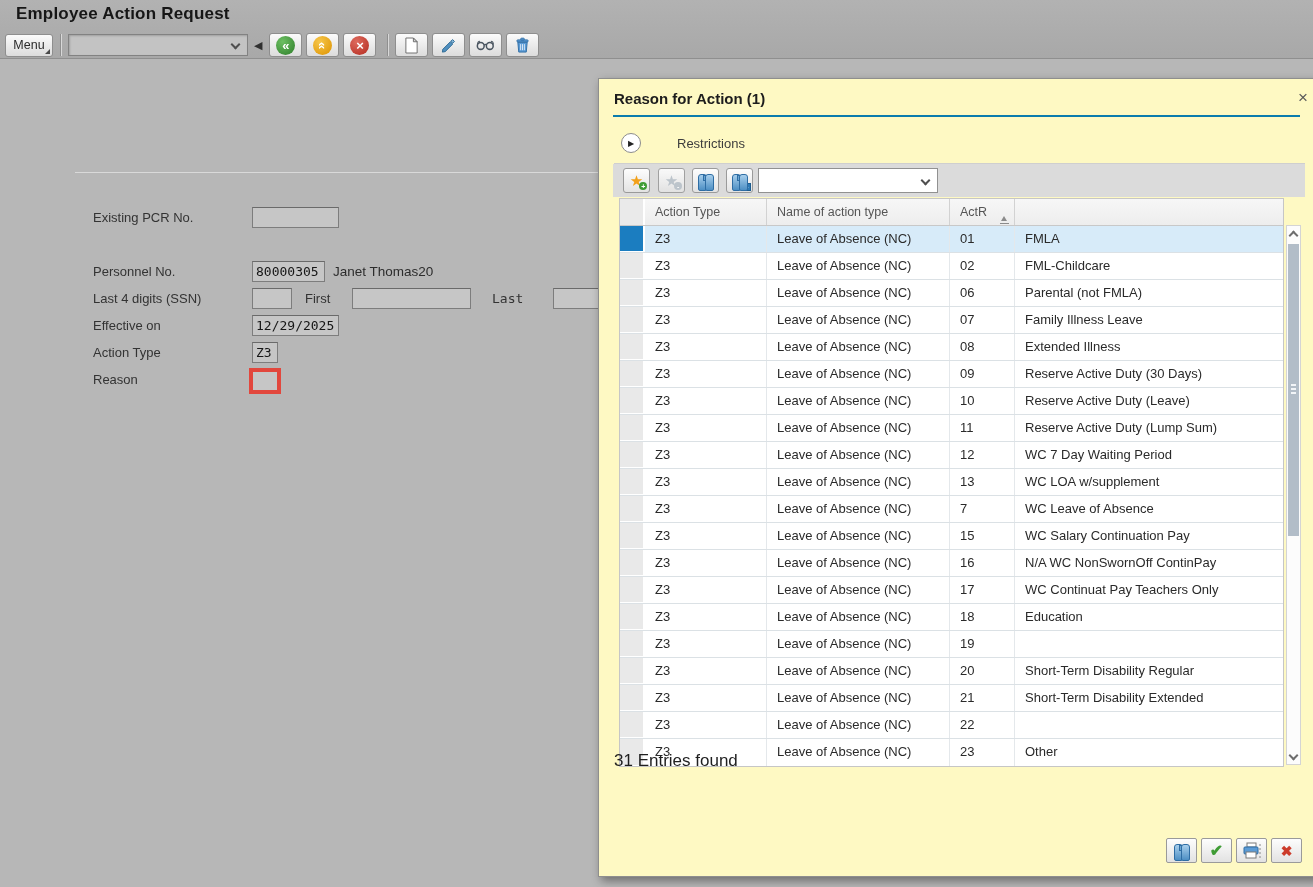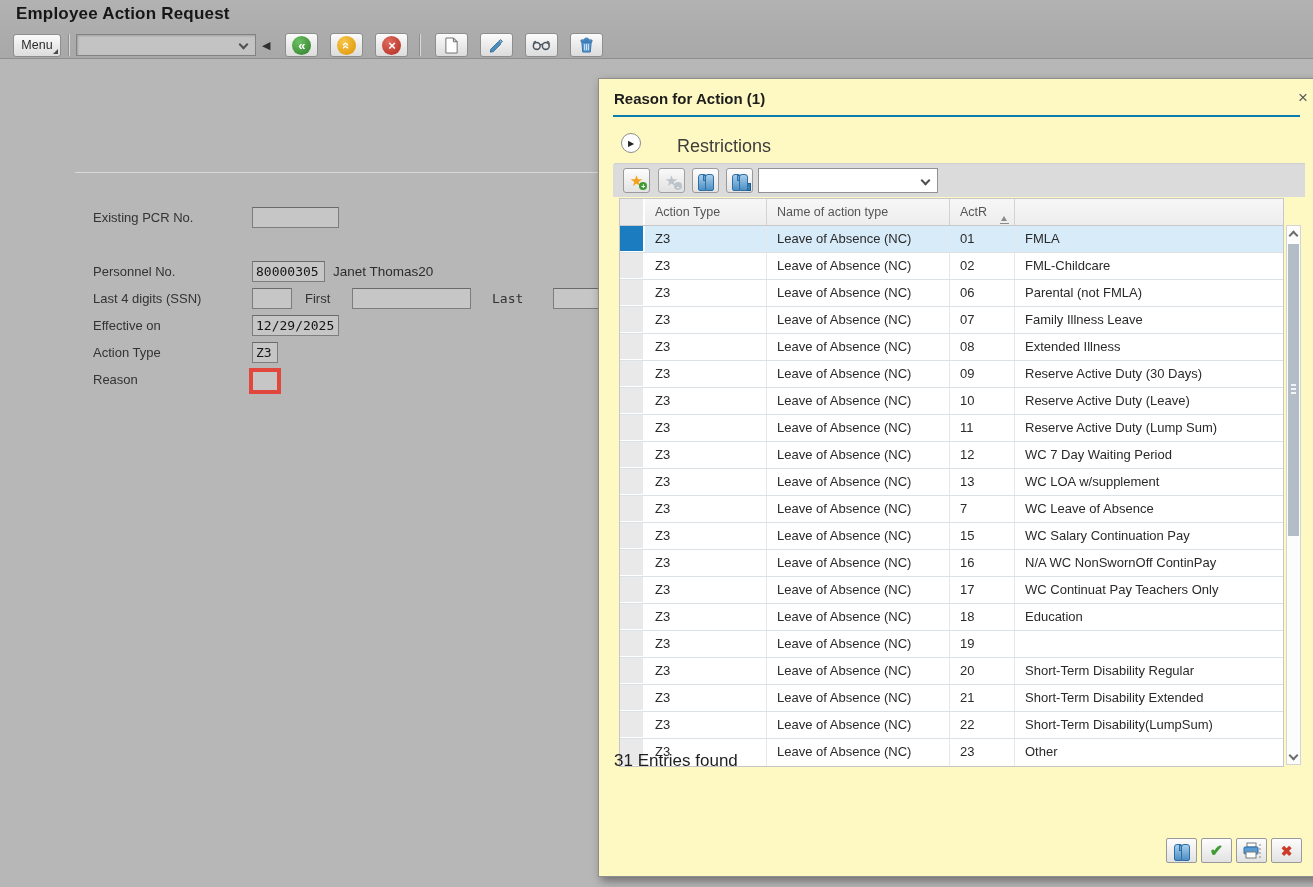--- a/index.html
+++ b/index.html
@@ -7,21 +7,21 @@
   body { font-family:"Liberation Sans","DejaVu Sans",sans-serif; background:#b7b7b7; position:relative; overflow:hidden; }
 
   
   .screen { position:absolute; inset:0; }
   .appbar { position:absolute; left:0; top:0; width:1313px; height:59px;
             background:linear-gradient(#b2b2b2,#a8a8a8); border-bottom:1px solid #8f8f8f; }
   .app-title { position:absolute; left:16px; top:4px; font-size:17px; font-weight:bold; color:#161616; letter-spacing:.2px; }
   .main-toolbar { position:absolute; left:5px; top:33px; height:24px; display:flex; align-items:center; }
 
   .btn { background:linear-gradient(#fbfbfb,#dcdcdc); border:1px solid #8e8e8e; border-radius:3px;
-         display:inline-flex; align-items:center; justify-content:center; cursor:default;margin-left:8px; }
+         display:inline-flex; align-items:center; justify-content:center; cursor:default; }
   .menu-btn { width:48px; height:23px; font-size:12.5px; color:#2b2b2b; position:relative; }
   .menu-corner { position:absolute; right:2px; bottom:2px; width:0; height:0;
                  border-left:5px solid transparent; border-bottom:5px solid #4a4a4a; }
   .vsep { width:1px; height:22px; background:#8f8f8f; margin:0 7px; box-shadow:1px 0 0 #d8d8d8; }
   .tx-combo { position:relative; width:180px; height:22px; background:#c3c3c3; border:1px solid #828282;
               box-shadow:inset 1px 1px 2px rgba(0,0,0,.18); }
   .chev { position:absolute; right:8px; top:6px; width:7px; height:7px;
           border-right:2px solid #4f4f4f; border-bottom:2px solid #4f4f4f; transform:rotate(45deg); }
   .collapse-tri { font-size:11px; color:#303030; margin:0 7px 0 6px; }
 
@@ -44,21 +44,21 @@
                    border:4px solid #e2473d; background:#c6c6c6; }
 
   
   .dialog { position:absolute; left:570px; top:78px; width:727px; height:799px; background:#fef9c3;
             border:1px solid #8e8e8e; box-shadow:3px 4px 9px rgba(0,0,0,.4);margin-left:28px; }
   .dlg-title { position:absolute; left:15px; top:11px; font-size:15px; font-weight:bold; color:#1d1d1d; }
   .dlg-close { position:absolute; right:16px; top:9px; font-size:17px; color:#5a5a5a; cursor:default; }
   .dlg-rule { position:absolute; left:14px; top:36px; width:687px; height:2px; background:#0a7cad; }
   .expander { position:absolute; left:22px; top:54px; width:20px; height:20px; border:1px solid #8c8c8c; border-radius:50%;
               background:#fff; display:flex; align-items:center; justify-content:center; font-size:8px; color:#222; }
-  .restrictions { position:absolute; left:78px; top:57px; font-size:18px; color:#3d3d3d; }
+  .restrictions { position:absolute; left:78px; top:57px; font-size:13px; color:#3d3d3d; }
   .dlg-sep { position:absolute; left:15px; top:84px; width:691px; height:1px; background:#cfcfcf; }
   .dlg-toolstrip { position:absolute; left:14px; top:85px; width:692px; height:33px; background:#dbdbdb; }
   .mini-btn { position:absolute; top:4px; width:27px; height:25px; background:linear-gradient(#fdfdfd,#e3e3e3);
               border:1px solid #9a9a9a; border-radius:3px; display:flex; align-items:center; justify-content:center; }
   .mini-btn.disabled { opacity:.9; }
   .vh-combo { position:absolute; left:145px; top:4px; width:180px; height:25px; background:#fff; border:1px solid #919191; }
 
   .star-ic { position:relative; font-size:15px; color:#f2a11b; line-height:1; }
   .star-ic .dot { position:absolute; right:-4px; bottom:-2px; width:8px; height:8px; border-radius:50%;
                   background:#3f9c35; color:#fff; font-size:7px; font-weight:bold; display:flex; align-items:center; justify-content:center; }
@@ -378,21 +378,20 @@
             <div class="tcell c-at">Z3</div>
             <div class="tcell c-an">Leave of Absence (NC)</div>
             <div class="tcell c-ar">21</div>
             <div class="tcell c-rn">Short-Term Disability Extended</div>
           </div>
           <div class="trow">
             <div class="tcell c-sel"></div>
             <div class="tcell c-at">Z3</div>
             <div class="tcell c-an">Leave of Absence (NC)</div>
             <div class="tcell c-ar">22</div>
-            <div class="tcell c-rn">Short-Term Disability(LumpSum)</div>
           </div>
           <div class="trow">
             <div class="tcell c-sel"></div>
             <div class="tcell c-at">Z3</div>
             <div class="tcell c-an">Leave of Absence (NC)</div>
             <div class="tcell c-ar">23</div>
             <div class="tcell c-rn">Other</div>
           </div>
         </div>
     </div>

